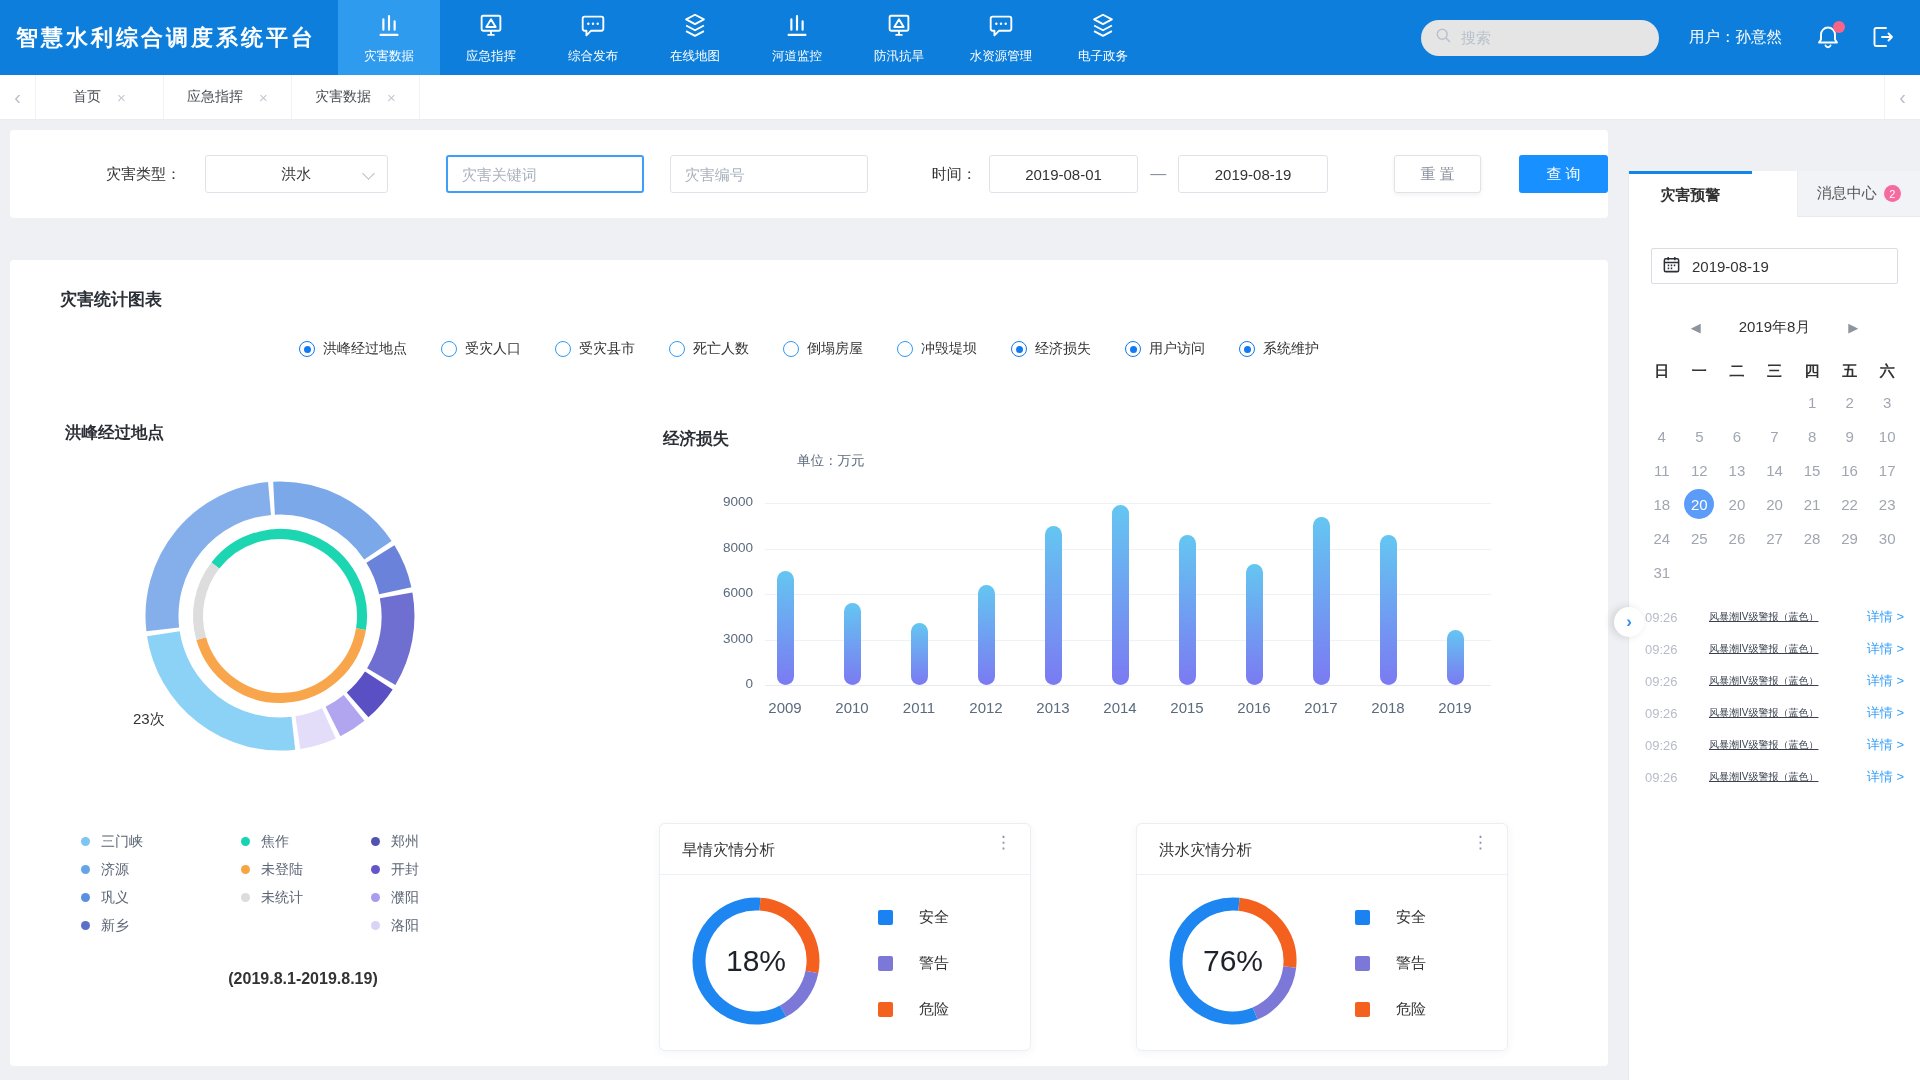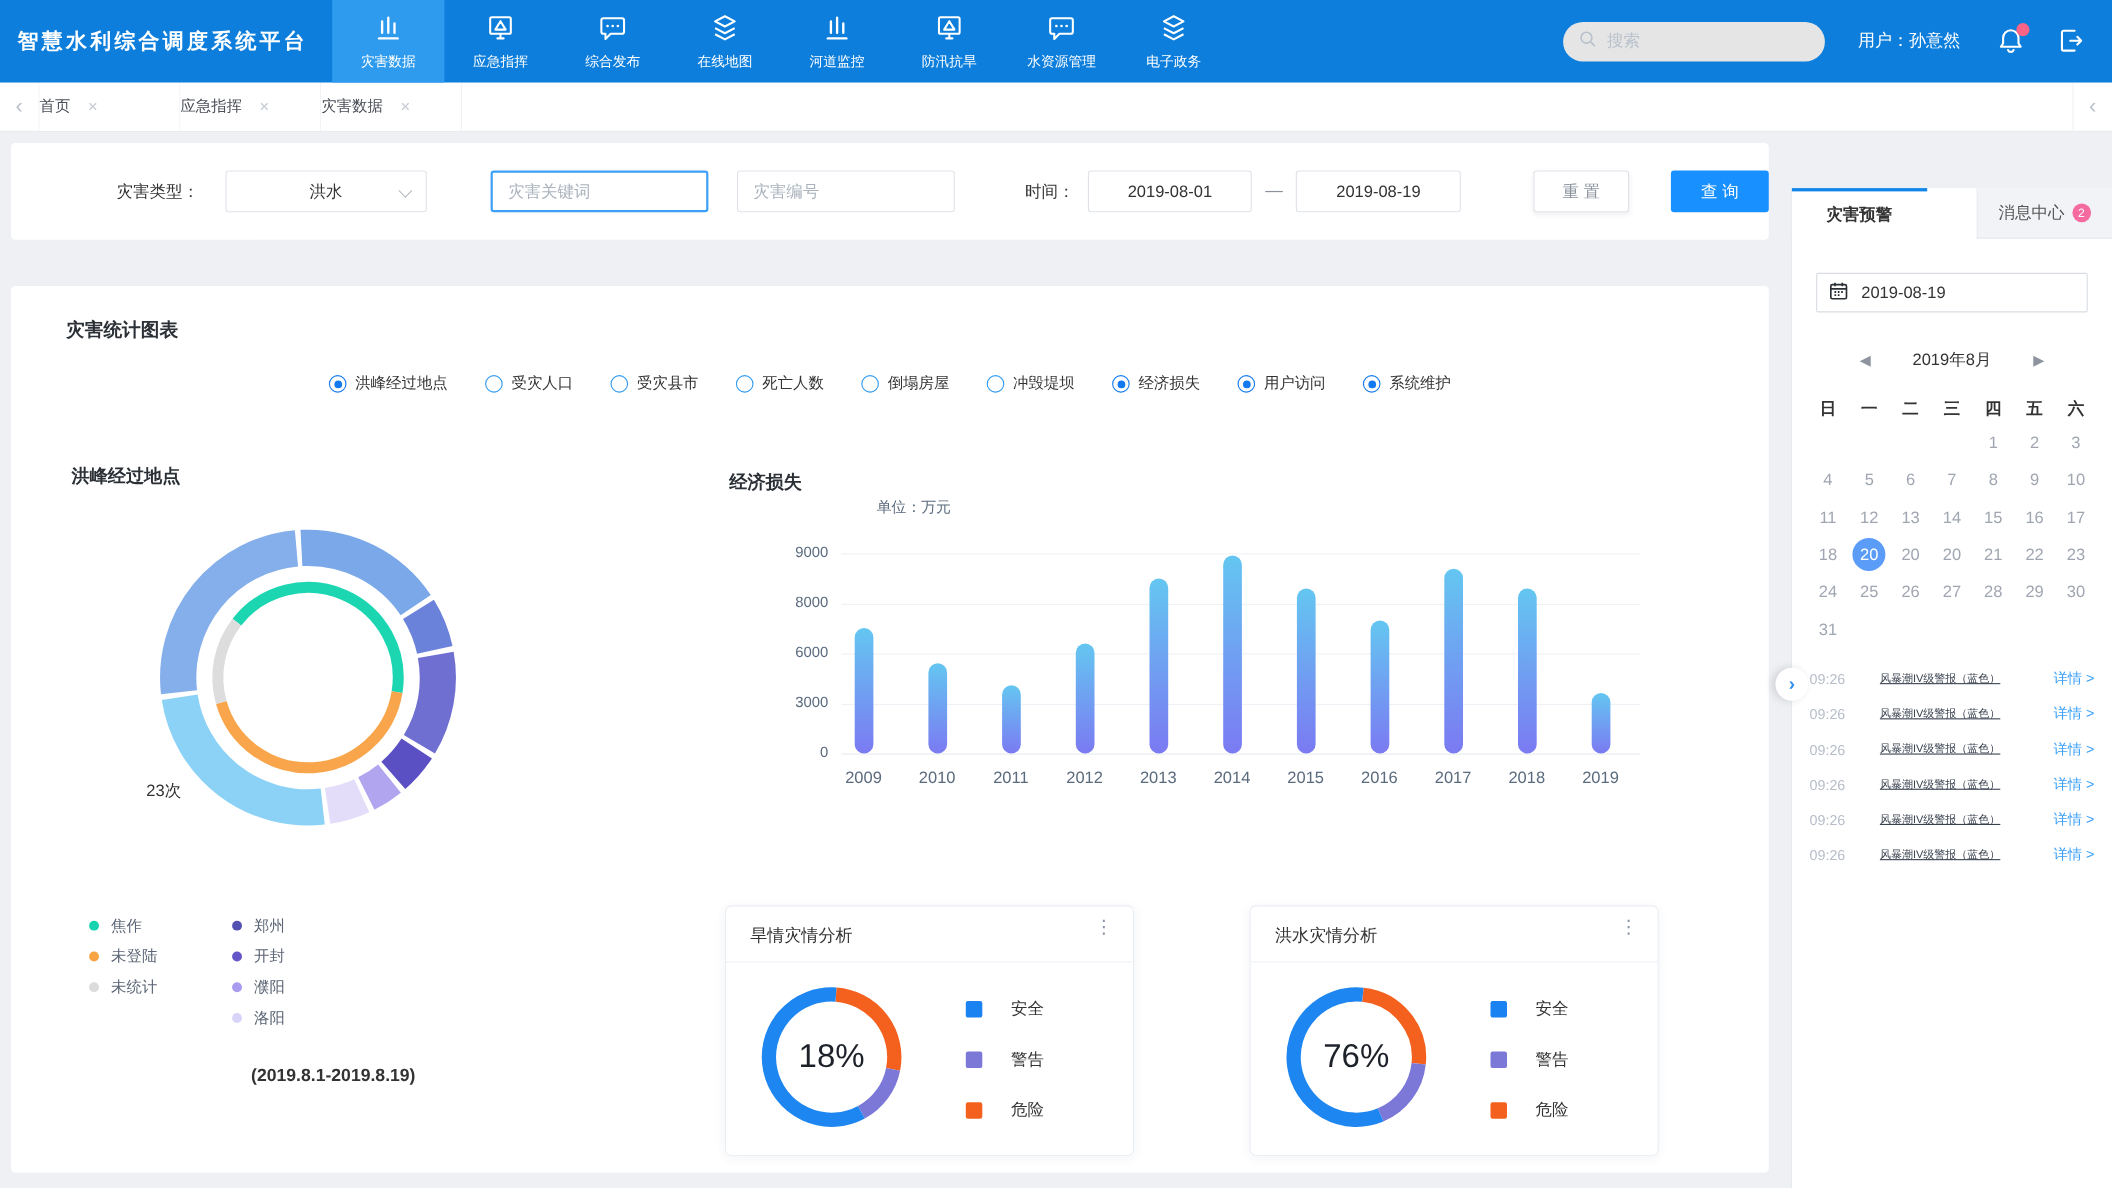--- a/index.html
+++ b/index.html
@@ -4,21 +4,21 @@
 <style>
   * { box-sizing: border-box; margin:0; padding:0; }
   html,body { width:1920px; height:1080px; }
   body {
     font-family:"Liberation Sans", sans-serif;
     background:#eef0f4; overflow:hidden; position:relative; color:#333;
   }
   
   .header { position:absolute; left:0; top:0; width:1920px; height:75px;
     background:#0d7edb; display:flex; color:#fff; z-index:5; }
-  .app-title { align-self:center; font-size:19px; font-weight:bold; letter-spacing:3px; padding:0 22px 0 16px; white-space:nowrap; }
+  .app-title { align-self:center; font-size:22px; font-weight:bold; letter-spacing:3px; padding:0 22px 0 16px; white-space:nowrap; }
   .main-nav { display:flex; height:75px; }
   .nav-item { width:102px; display:flex; flex-direction:column; align-items:center; justify-content:center; gap:7px; cursor:pointer; }
   .nav-item.active { background:#2e9bee; }
   .nav-icon svg { width:30px; height:30px; display:block; }
   .nav-label { font-size:12.5px; }
   .search-box { margin-left:auto; align-self:center; width:238px; height:36px; background:#e5e5e5; border-radius:18px;
     display:flex; align-items:center; padding:0 14px; gap:9px; }
   .search-box svg { width:17px; height:17px; }
   .search-box input { border:none; outline:none; font-size:15px; width:100%; color:#333; background:transparent; }
   .search-box input::placeholder { color:#b9c2cc; }
@@ -26,21 +26,21 @@
   .bell-wrap { align-self:center; position:relative; width:30px; height:30px; margin-right:26px; cursor:pointer; }
   .bell-wrap svg { width:28px; height:28px; }
   .bell-dot { position:absolute; right:-1px; top:-2px; width:12px; height:12px; border-radius:50%; background:#fb6487; }
   .exit-wrap { align-self:center; width:28px; height:28px; margin-right:22px; cursor:pointer; }
   .exit-wrap svg { width:26px; height:26px; }
   
   .tabbar { position:absolute; left:0; top:75px; width:1920px; height:45px; background:#fff;
     border-bottom:1px solid #e9ebef; display:flex; align-items:stretch; }
   .tab-chevron { width:36px; display:flex; align-items:center; justify-content:center; color:#b9bfc8; font-size:20px;
     border-right:1px solid #f0f2f5; cursor:pointer; }
-  .tab { width:128px; display:flex; align-items:center; gap:16px; font-size:14px; color:#4a4f57;
+  .tab { width:128px; display:flex; align-items:center; justify-content:center; gap:16px; font-size:14px; color:#4a4f57;
     border-right:1px solid #f0f2f5; cursor:pointer; background:#fff; }
   .tab .close { color:#c3c8d0; font-size:15px; }
   .tab-chevron.right { margin-left:auto; border-right:none; border-left:1px solid #f0f2f5; }
   
   .filter-card { position:absolute; left:10px; top:130px; width:1598px; height:88px; background:#fff; border-radius:4px;
     display:flex; align-items:center; }
   .f-label { font-size:15px; color:#333; margin-left:96px; white-space:nowrap; }
   .f-select { margin-left:24px; width:193px; height:38px; border:1px solid #dfe3e9; border-radius:3px; display:flex;
     align-items:center; justify-content:center; position:relative; font-size:15px; color:#333; cursor:pointer; }
   .f-select .chev { position:absolute; right:14px; top:13px; width:9px; height:9px; border-right:1.5px solid #b6bcc6;
@@ -320,20 +320,38 @@
         <path d="M 229.10 246.83 A 118 118 0 0 1 208.02 260.42" fill="none" stroke="#B2A5F0" stroke-width="33"></path>
         <path d="M 203.93 262.38 A 118 118 0 0 1 172.85 271.64" fill="none" stroke="#E3DDFA" stroke-width="33"></path>
         <path d="M 168.36 272.24 A 118 118 0 0 1 38.36 172.85" fill="none" stroke="#8CD2F6" stroke-width="33"></path>
         <path d="M 37.76 168.36 A 118 118 0 0 1 144.51 37.47" fill="none" stroke="#85AFEB" stroke-width="33"></path>
         <path d="M 90.38 104.52 A 82 82 0 0 1 235.95 168.11" fill="none" stroke="#1CD6B2" stroke-width="10"></path>
         <path d="M 235.95 168.11 A 82 82 0 0 1 76.18 177.60" fill="none" stroke="#F8A54B" stroke-width="10"></path>
         <path d="M 76.18 177.60 A 82 82 0 0 1 90.38 104.52" fill="none" stroke="#DDDDDD" stroke-width="10"></path>
       </svg></div>
   <div class="donut-callout">23次</div>
   <div class="donut-legend" id="donut-legend">
+      <div class="dl-col dl-col1">
+        <div class="dl-item">
+          <span class="dl-dot" style="background:#7EC5F3"></span>
+          <span>三门峡</span>
+        </div>
+        <div class="dl-item">
+          <span class="dl-dot" style="background:#64A5E8"></span>
+          <span>济源</span>
+        </div>
+        <div class="dl-item">
+          <span class="dl-dot" style="background:#5B8FE0"></span>
+          <span>巩义</span>
+        </div>
+        <div class="dl-item">
+          <span class="dl-dot" style="background:#5B6FC9"></span>
+          <span>新乡</span>
+        </div>
+      </div>
       <div class="dl-col dl-col3">
         <div class="dl-item">
           <span class="dl-dot" style="background:#17D4B0"></span>
           <span>焦作</span>
         </div>
         <div class="dl-item">
           <span class="dl-dot" style="background:#F6A542"></span>
           <span>未登陆</span>
         </div>
         <div class="dl-item">

